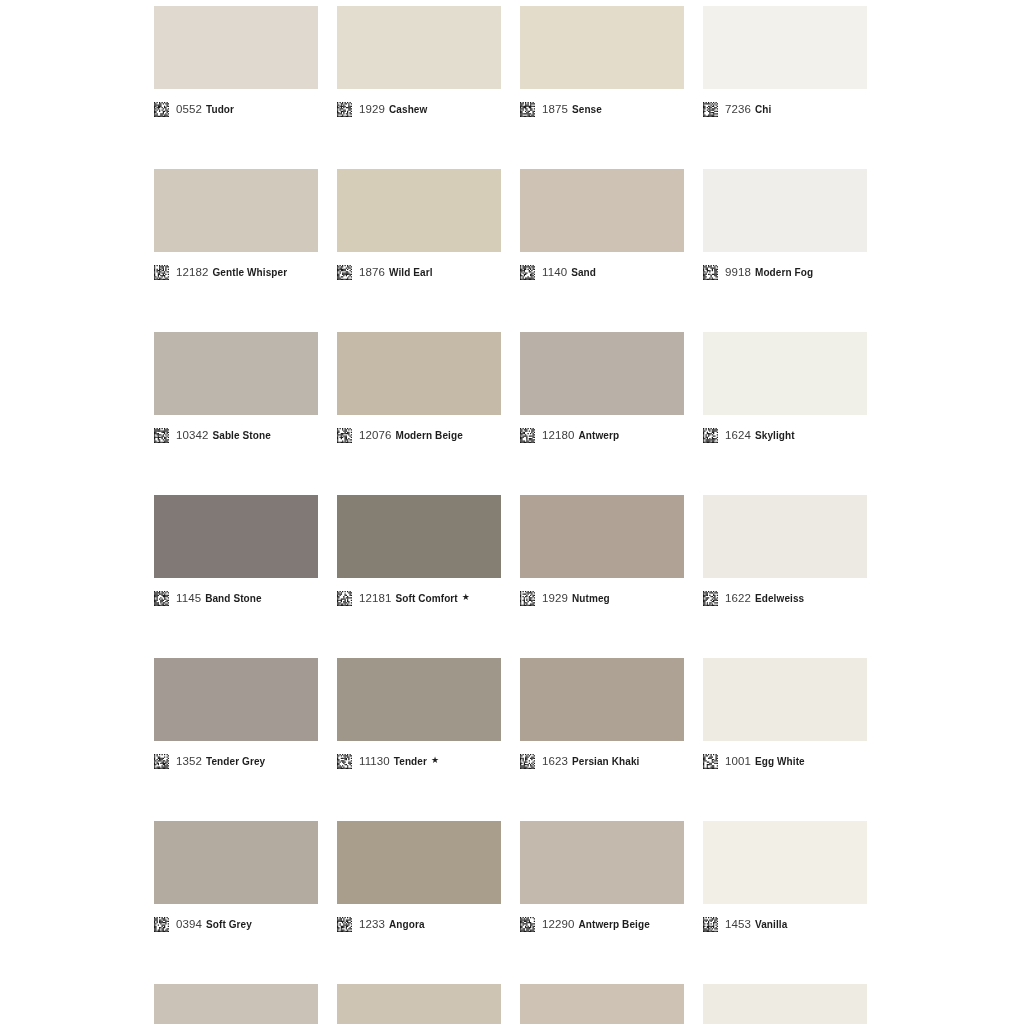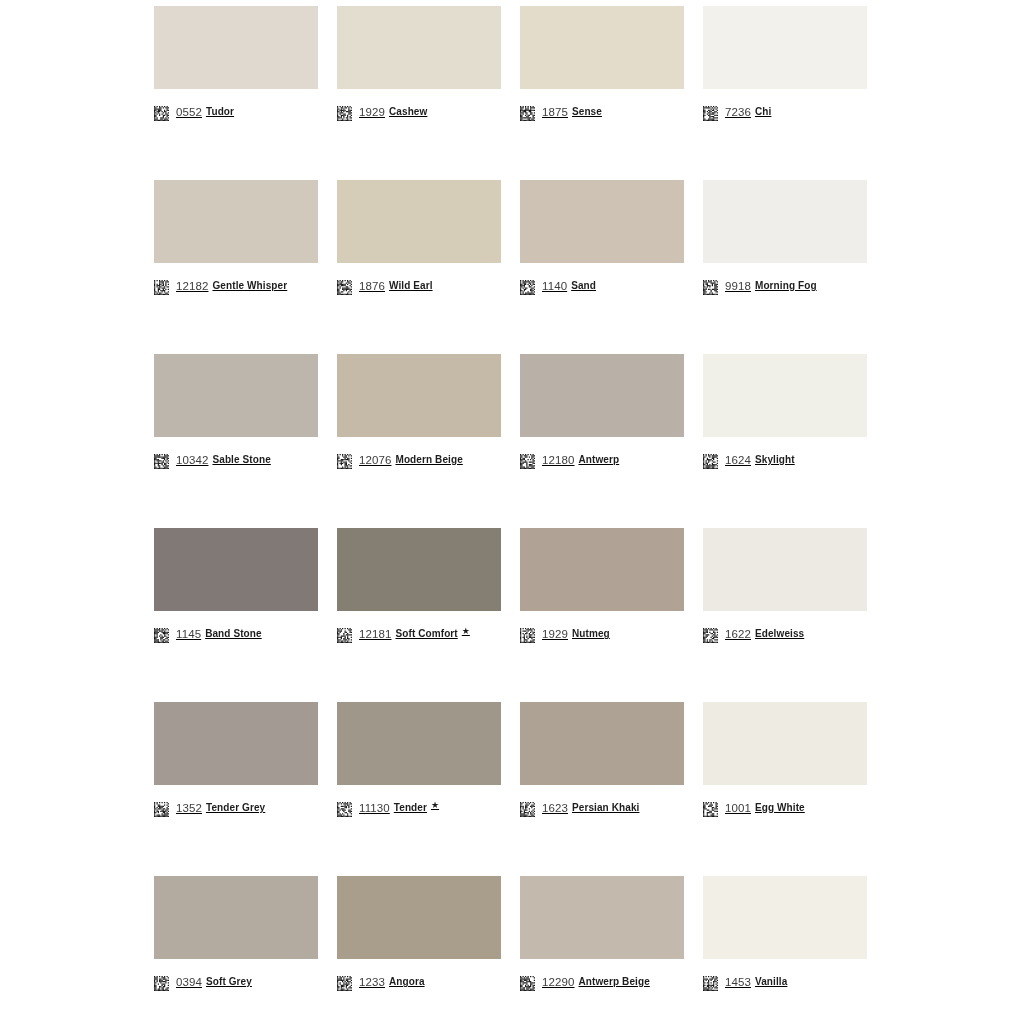--- a/index.html
+++ b/index.html
@@ -35,24 +35,24 @@
   .swatch-chip {
     width: 164px;
     height: 83px;
     display: block;
     border: 0;
     box-sizing: border-box;
   }
 
   .swatch-meta {
     display: flex;
+    align-items: center;
     height: 28px;
-    padding-top: 17px;
+    padding-top: 6px;
     white-space: nowrap;
-    text-decoration: underline;
   }
 
   .dm-icon {
     width: 15px;
     height: 15px;
     flex: 0 0 15px;
     margin-right: 7px;
     display: block;
   }
 
@@ -846,21 +846,21 @@
           <rect x="5.00" y="13.75" width="1.25" height="1.25" fill="#1a1a1a"></rect>
           <rect x="6.25" y="13.75" width="1.25" height="1.25" fill="#1a1a1a"></rect>
           <rect x="7.50" y="13.75" width="1.25" height="1.25" fill="#1a1a1a"></rect>
           <rect x="8.75" y="13.75" width="1.25" height="1.25" fill="#1a1a1a"></rect>
           <rect x="10.00" y="13.75" width="1.25" height="1.25" fill="#1a1a1a"></rect>
           <rect x="11.25" y="13.75" width="1.25" height="1.25" fill="#1a1a1a"></rect>
           <rect x="12.50" y="13.75" width="1.25" height="1.25" fill="#1a1a1a"></rect>
           <rect x="13.75" y="13.75" width="1.25" height="1.25" fill="#1a1a1a"></rect>
         </svg>
       <span class="swatch-code">9918</span>
-      <span class="swatch-name">Morning Fog</span>
+      <span class="swatch-name">Modern Fog</span>
 
     </div>
   </article>
     <article class="swatch-card">
     <span class="swatch-chip" title="Sable Stone" style="background: rgb(188, 182, 172);"></span>
     <div class="swatch-meta">
       <svg class="dm-icon" viewBox="0 0 15 15" aria-hidden="true">
           <rect width="15" height="15" fill="#ffffff"></rect>
           <rect x="0.00" y="0.00" width="1.25" height="1.25" fill="#1a1a1a"></rect>
           <rect x="2.50" y="0.00" width="1.25" height="1.25" fill="#1a1a1a"></rect>

